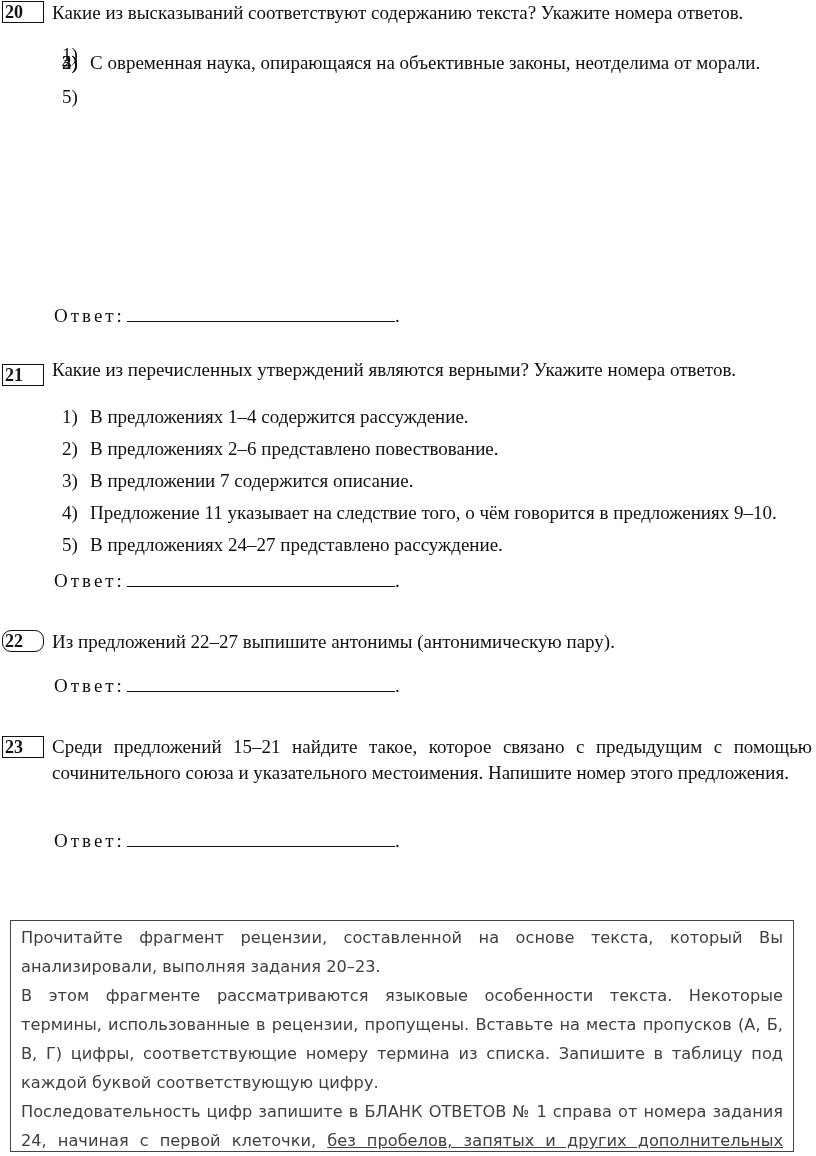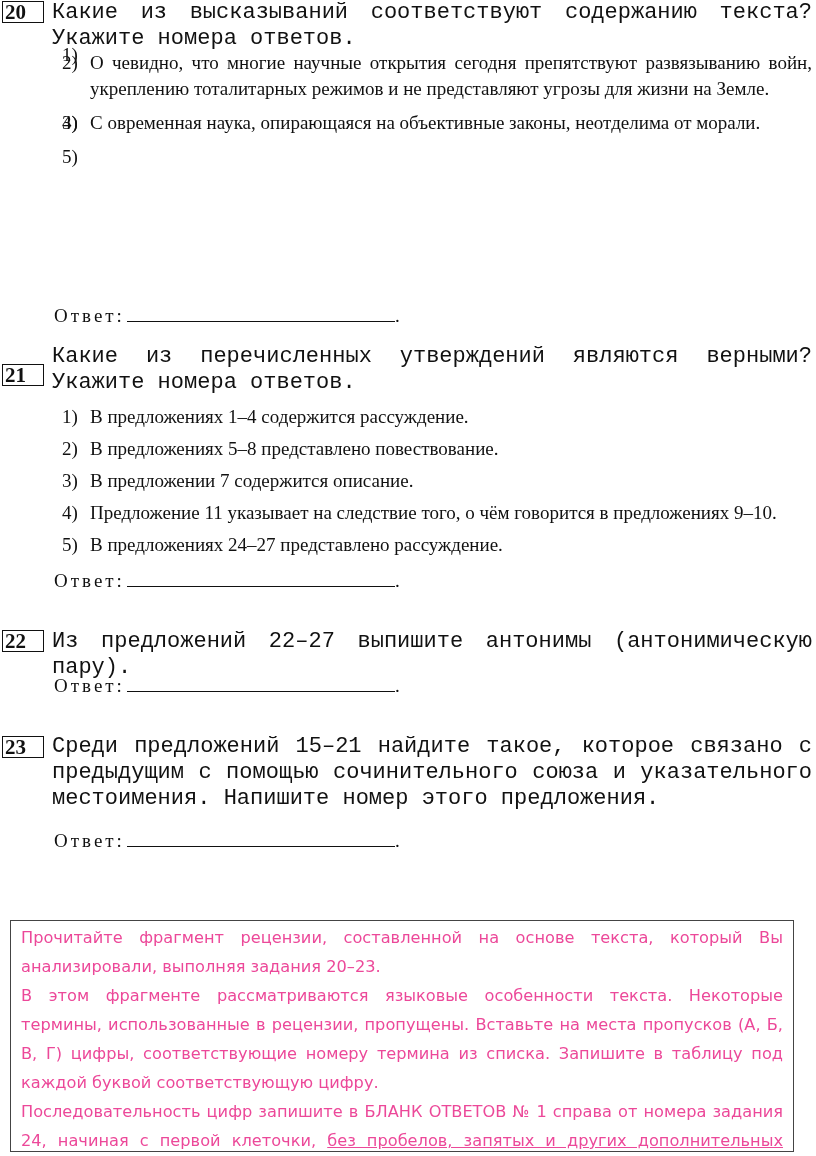--- a/index.html
+++ b/index.html
@@ -1,73 +1,73 @@
 <!DOCTYPE html>
 <html><head>
 <meta charset="utf-8">
 <style>
   html, body { margin: 0; padding: 0; background: #ffffff; }
   body { width: 816px; height: 1156px; position: relative; overflow: hidden;
          font-family: "Liberation Serif", "DejaVu Serif", serif; color: #111; }
   .task { position: absolute; left: 0; width: 816px; }
   .num-box { position: absolute; left: 2px; width: 42px; height: 22px;
              border: 1.5px solid #111; box-sizing: border-box;
-             font-weight: bold; font-size: 21px; line-height: 20px; padding-left: 2px; }
-  .question { position: absolute; left: 52px; right: 4px; font-size: 22px; line-height: 26px;
-              text-align: justify; font-family: Liberation Mono, monospace; }
+             font-weight: bold; font-size: 18px; line-height: 20px; padding-left: 2px; }
+  .question { position: absolute; left: 52px; right: 4px; font-size: 19px; line-height: 26px;
+              text-align: justify; }
   .items { position: absolute; left: 62px; right: 4px; margin: 0; padding: 0; list-style: none; }
   .item { position: relative; padding-left: 28px; font-size: 19px; line-height: 26px;
           text-align: justify; }
   .item .n { position: absolute; left: 0; top: 0; }
   .answer { position: absolute; left: 54px; font-size: 19px; line-height: 26px; }
   .answer .lbl { letter-spacing: 3px; }
   .answer .line { display: inline-block; width: 268px; border-bottom: 1px solid #111;
                   height: 18px; vertical-align: baseline; margin-left: 2px; }
   .info-box { position: absolute; left: 10px; top: 920px; width: 784px; height: 232px;
               border: 1px solid #444; box-sizing: border-box; padding: 2px 10px 0 10px;
               font-family: "DejaVu Sans", "Liberation Sans", sans-serif; font-size: 16.2px;
-              line-height: 29px; color: #ec4899; }
+              line-height: 29px; color: #404040; }
   .info-box p { margin: 0; text-align: justify; }
   .info-box .u { text-decoration: underline; }
 </style>
 </head>
 <body>
 
 <div class="task" style="top:0;">
   <div class="num-box" style="top:1px;">20</div>
   <div class="question" style="top:0;">Какие из высказываний соответствуют содержанию текста? Укажите номера ответов.</div>
   <ul class="items" style="top:42px;">
     <li class="item" style="margin-bottom:8px;"><span class="n">1)</span></li>
-    <li class="item" style="margin-bottom:8px;"><span class="n">2)</span><span>О чевидно, что многие научные открытия сегодня препятствуют развязыванию войн, укреплению тоталитарных режимов и не представляют угрозы для жизни на Земле.</span></li>
+    <li class="item" style="margin-bottom:8px;"><span class="n">2)</span></li>
     <li class="item" style="margin-bottom:8px;"><span class="n">3)</span></li>
     <li class="item" style="margin-bottom:8px;"><span class="n">4)</span><span>С овременная наука, опирающаяся на объективные законы, неотделима от морали.</span></li>
     <li class="item"><span class="n">5)</span></li>
   </ul>
   <div class="answer" style="top:303px;">
     <span class="lbl">Ответ:</span><span class="line"></span><span>.</span>
   </div>
 </div>
 
 <div class="task" style="top:0;">
   <div class="num-box" style="top:364px;">21</div>
-  <div class="question" style="top:344px;">Какие из перечисленных утверждений являются верными? Укажите номера ответов.</div>
+  <div class="question" style="top:357px;">Какие из перечисленных утверждений являются верными? Укажите номера ответов.</div>
   <ul class="items" style="top:404px;">
     <li class="item" style="margin-bottom:6px;"><span class="n">1)</span><span>В предложениях 1–4 содержится рассуждение.</span></li>
-    <li class="item" style="margin-bottom:6px;"><span class="n">2)</span><span>В предложениях 5–8 представлено повествование.</span></li>
+    <li class="item" style="margin-bottom:6px;"><span class="n">2)</span><span>В предложениях 2–6 представлено повествование.</span></li>
     <li class="item" style="margin-bottom:6px;"><span class="n">3)</span><span>В предложении 7 содержится описание.</span></li>
     <li class="item" style="margin-bottom:6px;"><span class="n">4)</span><span>Предложение 11 указывает на следствие того, о чём говорится в предложениях 9–10.</span></li>
     <li class="item"><span class="n">5)</span><span>В предложениях 24–27 представлено рассуждение.</span></li>
   </ul>
   <div class="answer" style="top:568px;">
     <span class="lbl">Ответ:</span><span class="line"></span><span>.</span>
   </div>
 </div>
 
 <div class="task" style="top:0;">
-  <div class="num-box" style="top:630px;">22</div>
+  <div class="num-box" style="top:630px;border-radius:9px;">22</div>
   <div class="question" style="top:629px;">Из предложений 22–27 выпишите антонимы (антонимическую пару).</div>
   <div class="answer" style="top:673px;">
     <span class="lbl">Ответ:</span><span class="line"></span><span>.</span>
   </div>
 </div>
 
 <div class="task" style="top:0;">
   <div class="num-box" style="top:736px;font-family:Liberation Serif, serif;">23</div>
   <div class="question" style="top:734px;">Среди предложений 15–21 найдите такое, которое связано с предыдущим с помощью сочинительного союза и указательного местоимения. Напишите номер этого предложения.</div>
   <div class="answer" style="top:828px;">

